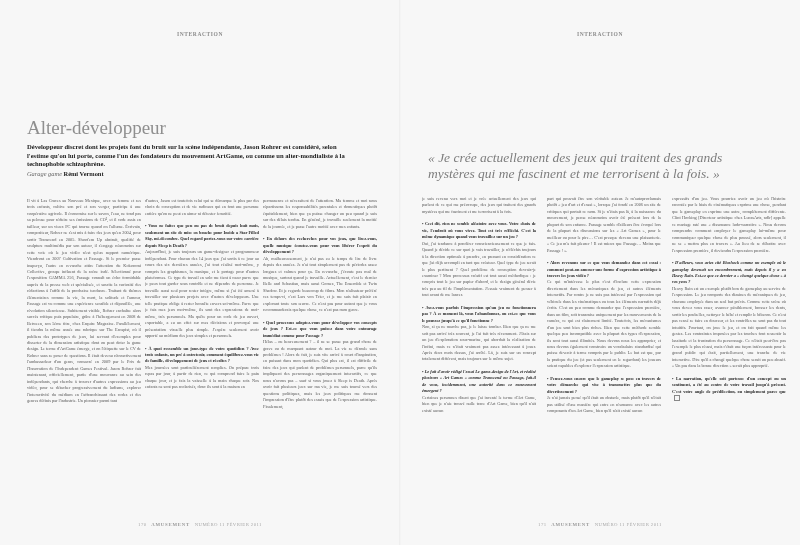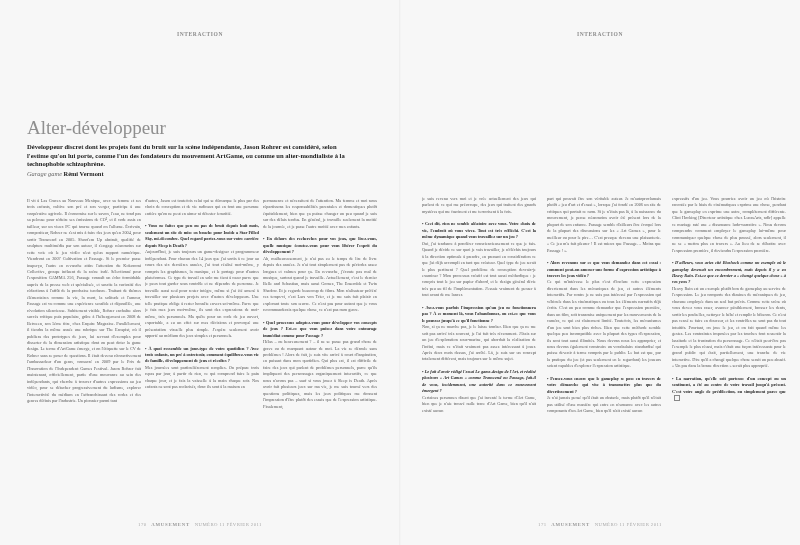--- a/index.html
+++ b/index.html
@@ -85,20 +85,21 @@
     <span>170</span>
     <span class="mag">AMUSEMENT</span>
     <span>NUMÉRO 11 FÉVRIER 2011</span>
   </div>
 </div>
 
 <div class="gutter"></div>
 
 <div class="page right">
   <div class="section-label">INTERACTION</div>
+  <div class="pullquote">« Je crée actuellement des jeux qui traitent des grands mystères qui me fascinent et me terrorisent à la fois. »</div>
   <div class="col c1">
       <p class="body">je suis revenu vers moi et je crée actuellement des jeux qui parlent de ce qui me préoccupe, des jeux qui traitent des grands mystères qui me fascinent et me terrorisent à la fois.</p>
       <p class="q">• Ceci dit, rien ne semble aléatoire avec vous. Votre choix de vie, l'endroit où vous vivez. Tout est très réfléchi. C'est la même dynamique quand vous travaillez sur un jeu ?</p>
       <p class="body">Oui, j'ai tendance à pondérer consciencieusement ce que je fais. Quand je décide ce sur quoi je vais travailler, je réfléchis toujours à la direction optimale à prendre, en prenant en considération ce que j'ai déjà accompli en tant que créateur. Quel type de jeu serait le plus pertinent ? Quel problème de conception devrais-je examiner ? Mon processus créatif est tout aussi méthodique : je conçois tout le jeu sur papier d'abord, et le design général dévie très peu au fil de l'implémentation. J'essaie vraiment de penser à tout avant de me lancer.</p>
       <p class="q">• Avez-vous parfois l'impression qu'un jeu ne fonctionnera pas ? À ce moment là, vous l'abandonnez, ou est-ce que vous le poussez jusqu'à ce qu'il fonctionne ?</p>
       <p class="body">Non, si ça ne marche pas, je le laisse tomber. Bien que ça ne me soit pas arrivé très souvent, je l'ai fait très récemment. J'étais sur un jeu d'exploration sous-marine, qui abordait la réalisation de l'infini, mais ce n'était vraiment pas assez intéressant à jouer. Après deux mois dessus, j'ai arrêté. Là, je suis sur un concept totalement différent, mais toujours sur le même sujet.</p>
       <p class="q it">• Le fait d'avoir rédigé l'essai Le game-design de l'Art, et réalisé plusieurs « Art Games » comme Transcend ou Passage, fait-il de vous, incidemment, une autorité dans ce mouvement émergent ?</p>
       <p class="body">Certaines personnes disent que j'ai inventé le terme d'Art Game, bien que je n'aie trouvé nulle trace d'Art Game, bien qu'il n'ait existé aucun</p>
     </div>
   <div class="col c2">

